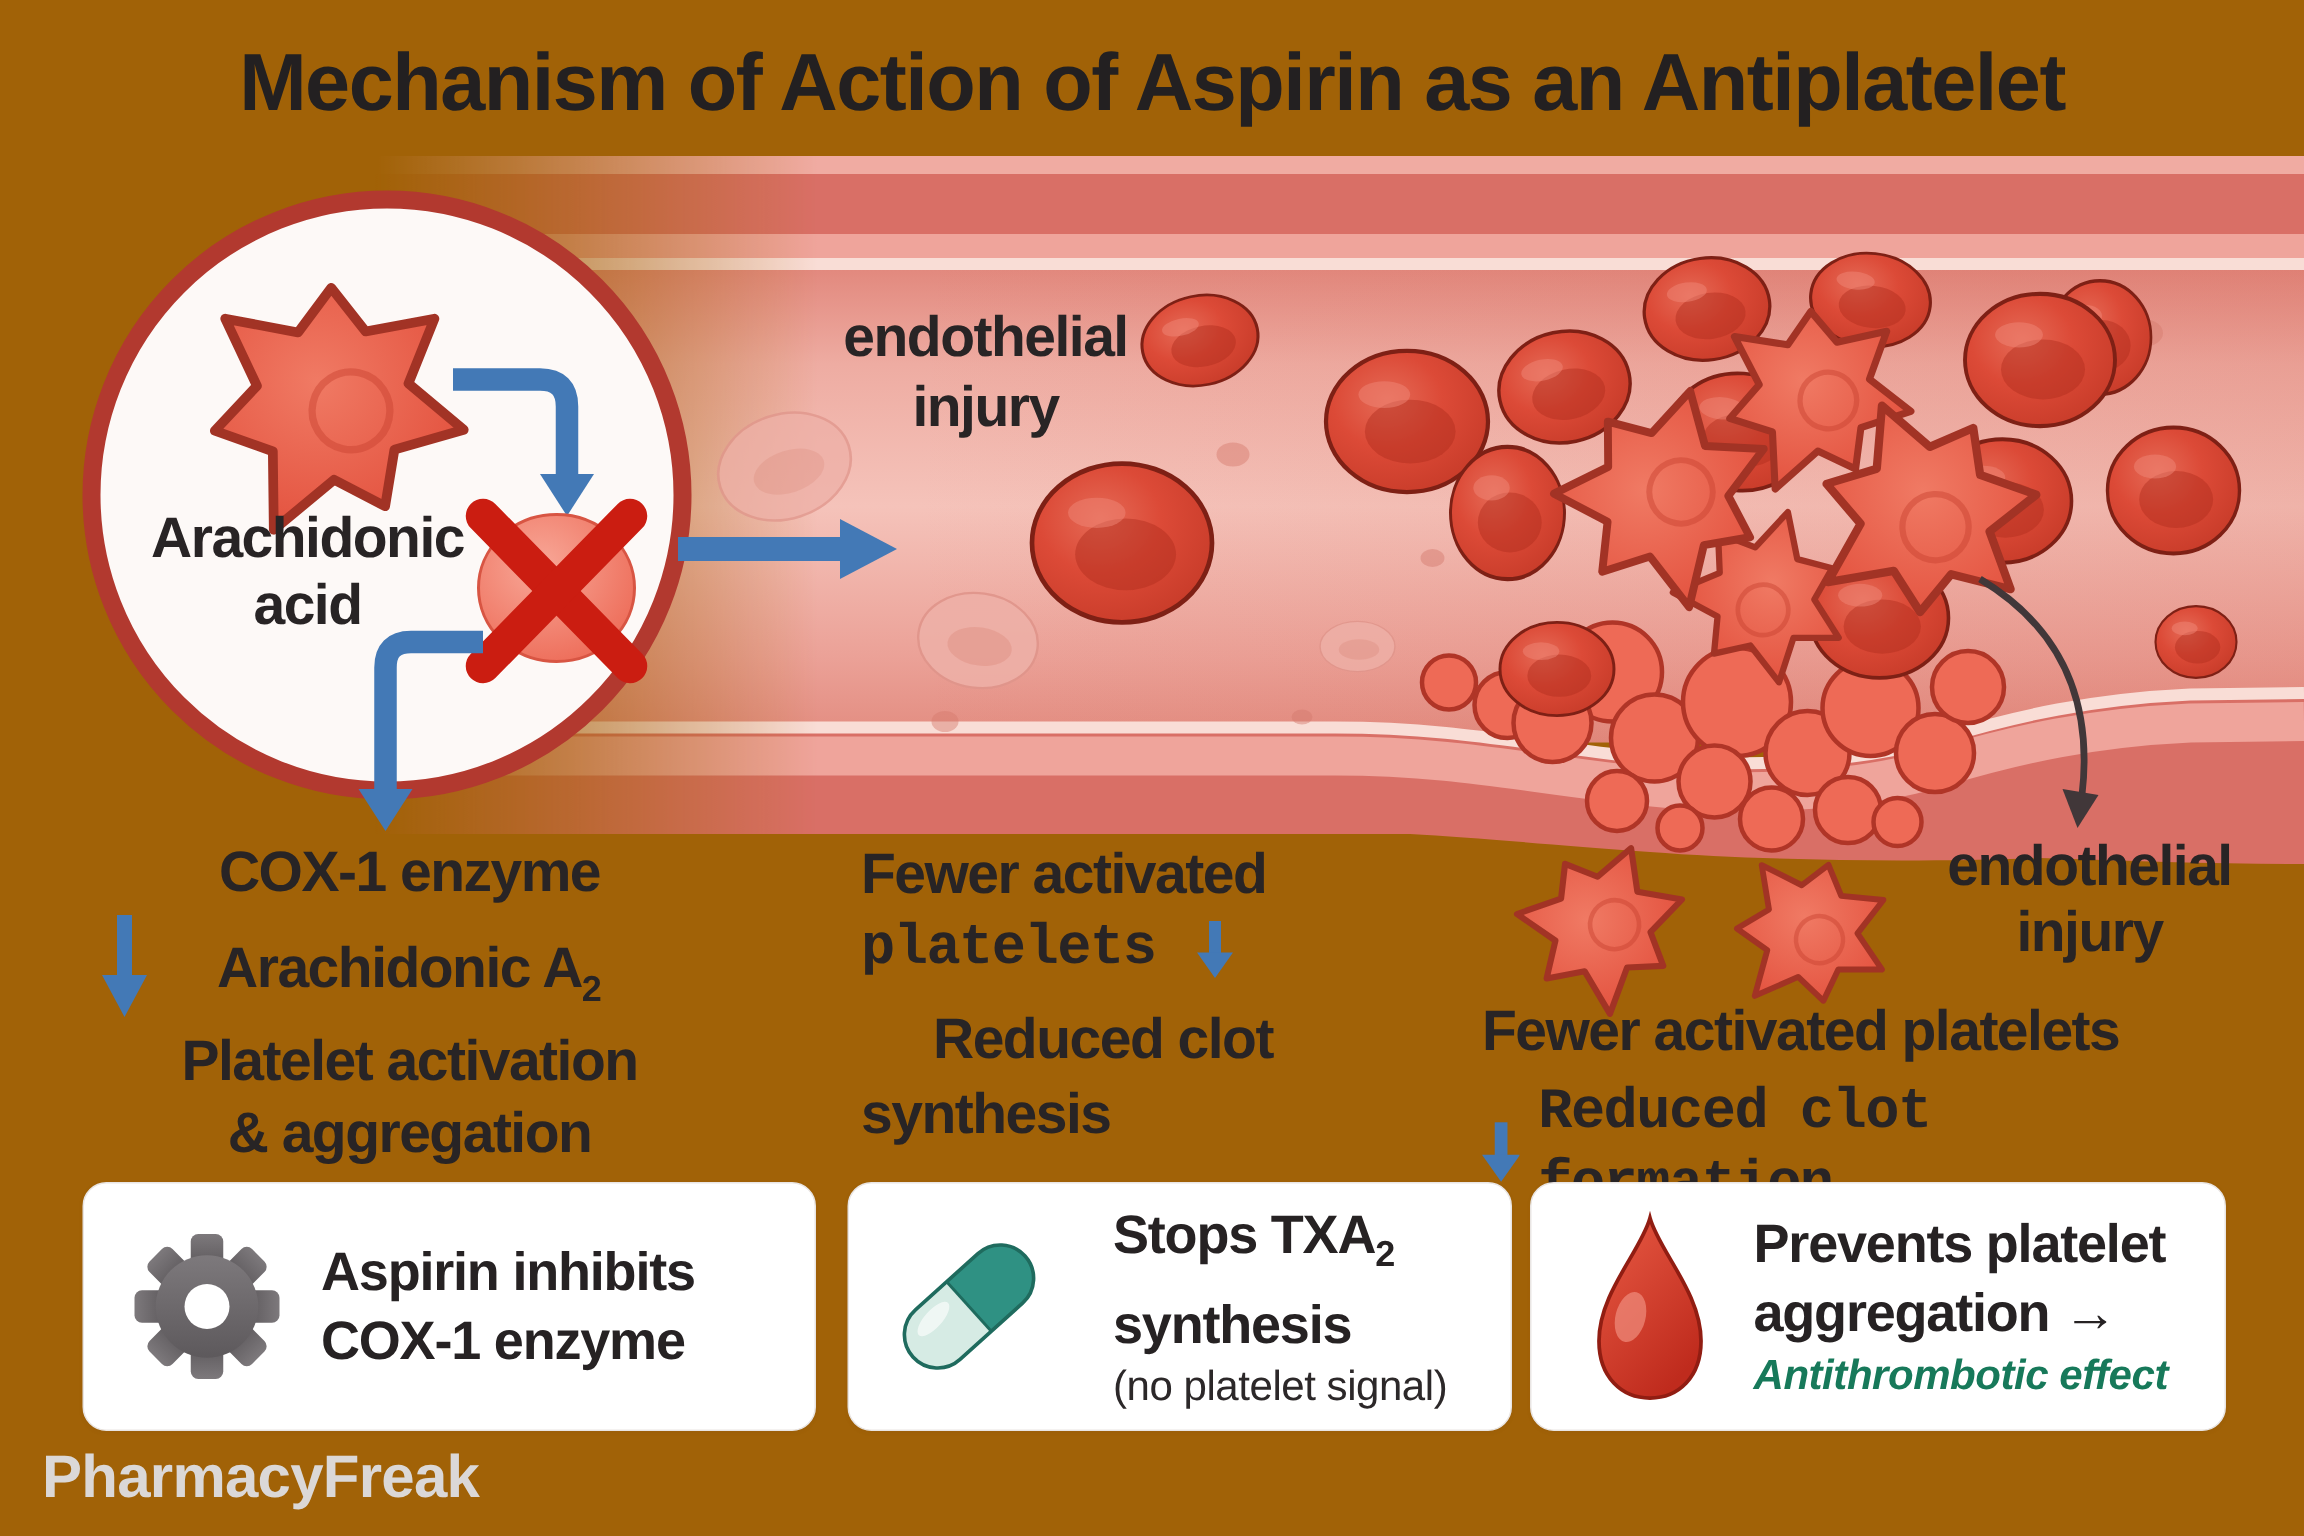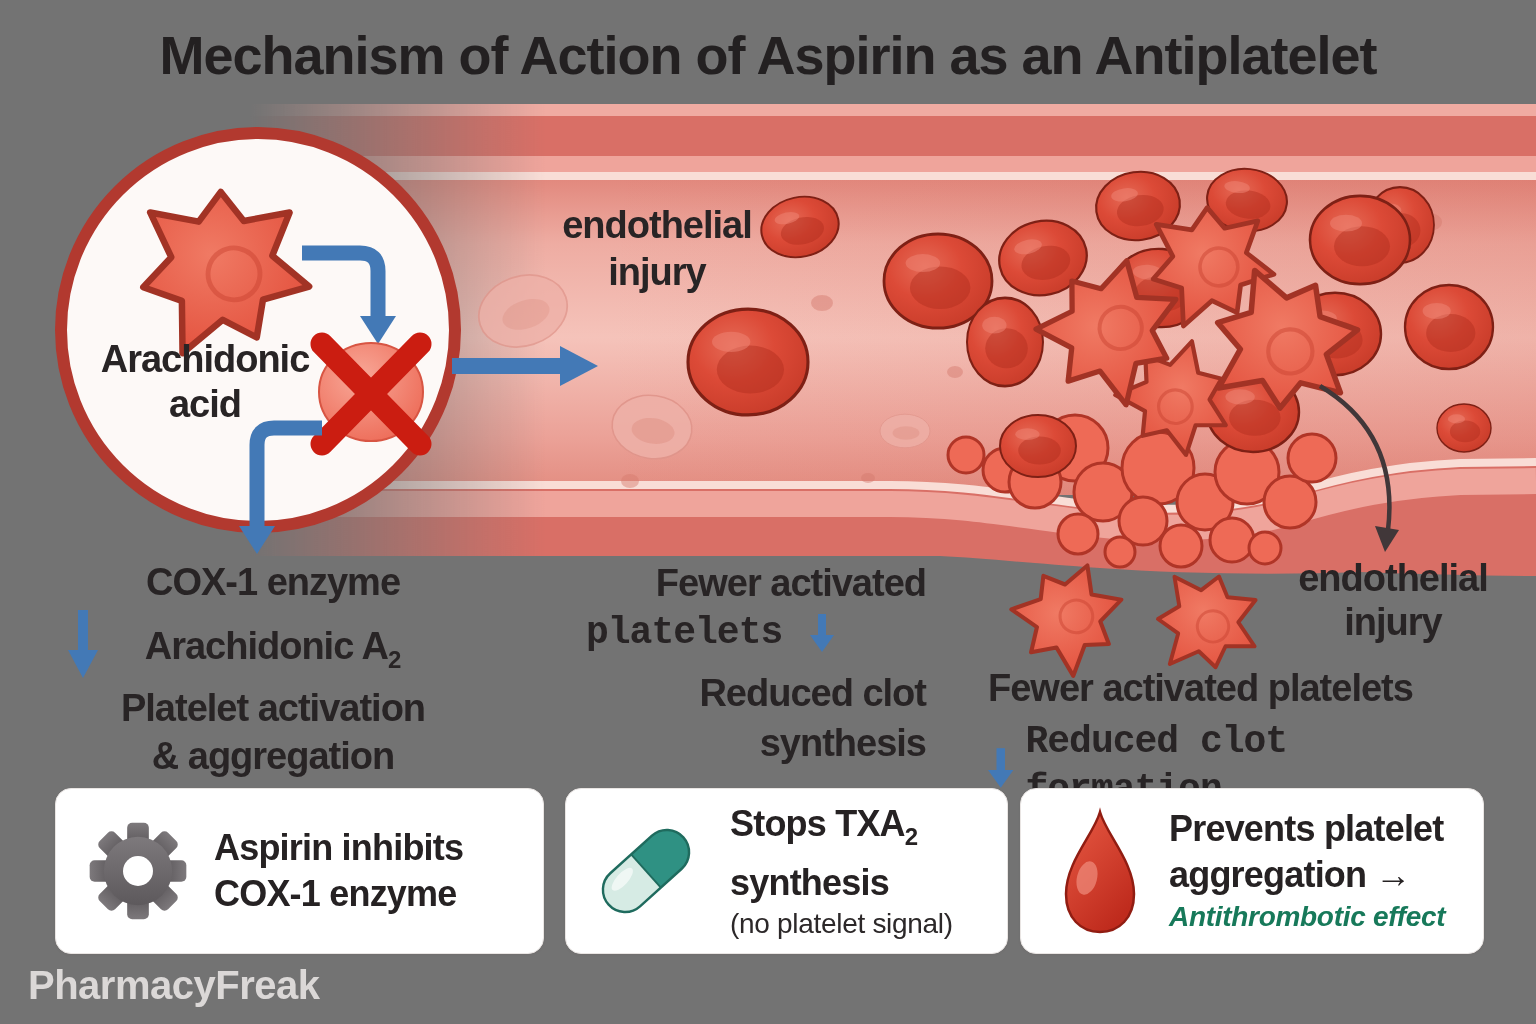--- a/index.html
+++ b/index.html
@@ -1,43 +1,43 @@
 <!DOCTYPE html>
 <html><head>
 <meta charset="utf-8">
 <style>
   html,body{margin:0;padding:0;background:#f2efee;}
-  .canvas{position:relative;width:1536px;height:1024px;overflow:hidden;background:#737373;
+  .canvas{position:relative;width:1536px;height:1024px;overflow:hidden;background:#a16207;
           font-family:"Liberation Sans",sans-serif;color:#282425;}
   svg.art{position:absolute;left:0;top:0;width:1536px;height:1024px;}
   .title{position:absolute;left:0;top:24px;width:1536px;margin:0;text-align:center;
          font-size:54px;font-weight:700;letter-spacing:-1px;color:#232021;}
   .bold-line{font-size:38px;font-weight:700;letter-spacing:-1px;line-height:48px;color:#282425;}
   sub.s2{font-size:24px;vertical-align:-9px;letter-spacing:0;}
   .endo-top{position:absolute;left:490px;top:202px;width:334px;text-align:center;color:#3c2e2b;}
   .endo-top .bold-line{line-height:47px;}
   .endo-right{position:absolute;left:1240px;top:556px;width:306px;text-align:center;color:#2e2627;}
   .endo-right .bold-line{line-height:44px;}
   .inset-label{position:absolute;left:58px;top:337px;width:294px;text-align:center;color:#272325;}
   .inset-label .bold-line{line-height:45px;}
   .left-col{position:absolute;left:58px;top:558px;width:430px;text-align:center;}
   .left-col .l1{margin-bottom:16px;}
-  .mid-col{position:absolute;left:586px;top:558px;width:340px;text-align:right;}
+  .mid-col{position:absolute;left:574px;top:558px;width:340px;text-align:left;}
   .mid-col .bold-line{line-height:50px;}
   .mid-col .gap{margin-top:10px;margin-left:48px;}
   .row{display:flex;align-items:flex-end;font-family:Liberation Mono, monospace;}
   .mid-col .row svg{margin-left:28px;margin-bottom:6px;}
   .right-block{position:absolute;left:988px;top:664px;width:490px;}
   .right-block .row{align-items:center;margin-top:6px;}
   .right-block .row svg{margin-right:12px;margin-top:4px;}
   .big-down-arrow{position:absolute;left:68px;top:610px;}
   .card{position:absolute;top:788px;height:164px;background:#ffffff;border:1px solid #e9e5e3;
         border-radius:16px;box-shadow:0 1px 3px rgba(80,50,50,0.06);display:flex;align-items:center;}
   .card-1{left:55px;width:487px;}
-  .card-2{left:565px;width:441px;}
+  .card-2{left:565px;width:441px;gap:12px;}
   .card-3{left:1020px;width:462px;}
   .card .icon-box{flex:0 0 auto;display:flex;align-items:center;justify-content:center;}
   .card-1 .icon-box{width:100px;margin-left:32px;}
   .card-2 .icon-box{width:116px;margin-left:22px;}
   .card-3 .icon-box{width:86px;margin-left:36px;}
   .card .txt{margin-left:26px;}
   .card-line{font-size:36px;font-weight:700;letter-spacing:-0.8px;line-height:46px;color:#262223;}
   .card-note{font-size:28px;font-weight:400;letter-spacing:-0.3px;line-height:36px;color:#2c2829;text-align:center;}
   .card-effect{font-size:28px;font-weight:700;letter-spacing:-0.3px;line-height:38px;color:#17795a;font-style:italic;}
   .watermark{position:absolute;left:28px;top:963px;font-size:40px;font-weight:700;

